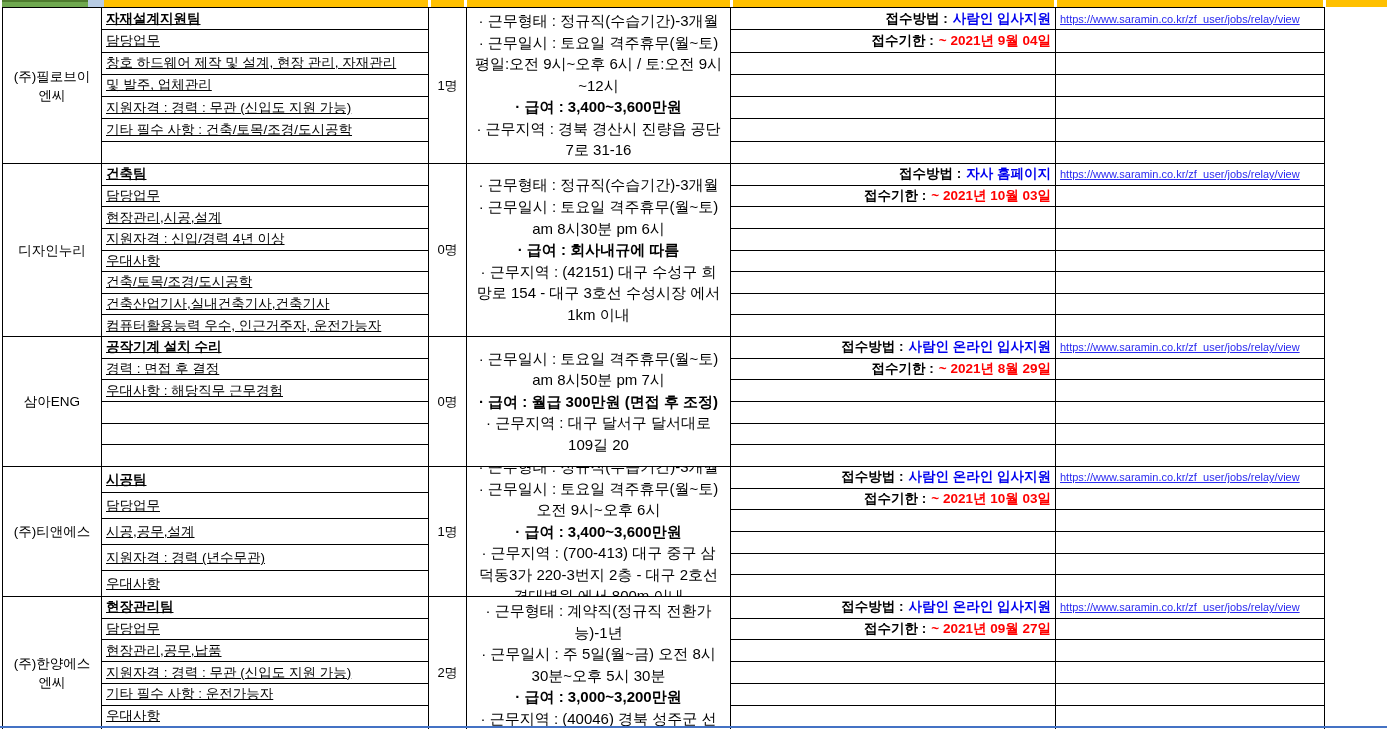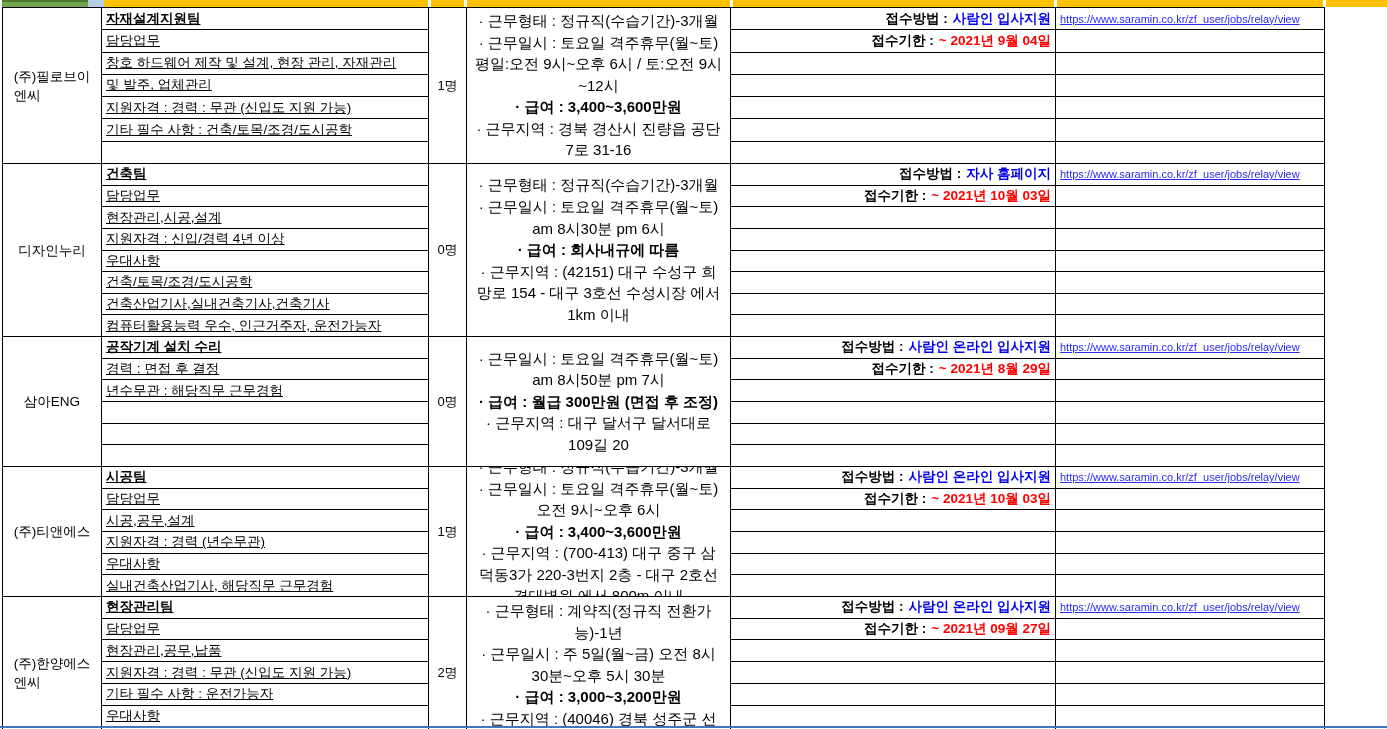--- a/index.html
+++ b/index.html
@@ -8,21 +8,21 @@
     font-family:"Liberation Sans","DejaVu Sans",sans-serif;
     -webkit-font-smoothing:antialiased;
   }
   
   .topbar{position:absolute;top:0;left:0;width:1387px;height:7px;background:#fff;}
   .topbar .seg{position:absolute;top:0;height:7px;}
   
   .sheet{position:absolute;left:2px;top:7px;width:1322px;border-top:1px solid #000;border-left:1px solid #000;box-sizing:content-box;background:#fff;}
   .block{display:flex;border-bottom:1px solid #000;box-sizing:border-box;background:#fff;}
   .c{border-right:1px solid #000;box-sizing:border-box;flex:none;overflow:hidden;}
-  .c1{width:99px;display:flex;align-items:center;justify-content:center;font-size:13.5px;color:#000;line-height:19px;}
+  .c1{width:99px;display:flex;align-items:center;justify-content:center;text-align:center;font-size:13.5px;color:#000;line-height:19px;}
   .c2{width:327px;display:flex;flex-direction:column;text-decoration:underline;}
   .c3{width:38px;display:flex;align-items:center;justify-content:center;font-size:13px;}
   .c4{width:264px;display:flex;flex-direction:column;align-items:center;justify-content:center;font-size:15px;}
   .c4.top{justify-content:flex-start;padding-top:3px;}
   .c5{width:325px;display:flex;flex-direction:column;}
   .c6{width:269px;display:flex;flex-direction:column;overflow:visible;}
   .subrow{flex:1 1 0;border-bottom:1px solid #000;display:flex;align-items:center;padding:0 4px;font-size:13.5px;white-space:nowrap;overflow:hidden;min-height:0;}
   .c6 .subrow{overflow:visible;}
   .subrow:last-child{border-bottom:none;}
   .bold{font-weight:bold;}
@@ -197,21 +197,21 @@
         </div>
       </div>
       <div class="c c2">
         <div class="subrow">
           <span class="bold">공작기계 설치 수리</span>
         </div>
         <div class="subrow">
           <span>경력 : 면접 후 결정</span>
         </div>
         <div class="subrow">
-          <span>년수무관 : 해당직무 근무경험</span>
+          <span>우대사항 : 해당직무 근무경험</span>
         </div>
         <div class="subrow">
           <span></span>
         </div>
         <div class="subrow">
           <span></span>
         </div>
         <div class="subrow">
           <span></span>
         </div>
@@ -265,23 +265,20 @@
           <span>담당업무</span>
         </div>
         <div class="subrow">
           <span>시공,공무,설계</span>
         </div>
         <div class="subrow">
           <span>지원자격 : 경력 (년수무관)</span>
         </div>
         <div class="subrow">
           <span>우대사항</span>
-        </div>
-        <div class="subrow">
-          <span>실내건축산업기사, 해당직무 근무경험</span>
         </div>
       </div>
       <div class="c c3">
         <span>1명</span>
       </div>
       <div class="c c4">
         <div class="cond-line">· 근무형태 : 정규직(수습기간)-3개월</div>
         <div class="cond-line">· 근무일시 : 토요일 격주휴무(월~토)</div>
         <div class="cond-line">오전 9시~오후 6시</div>
         <div class="cond-line bold">· 급여 : 3,400~3,600만원</div>

